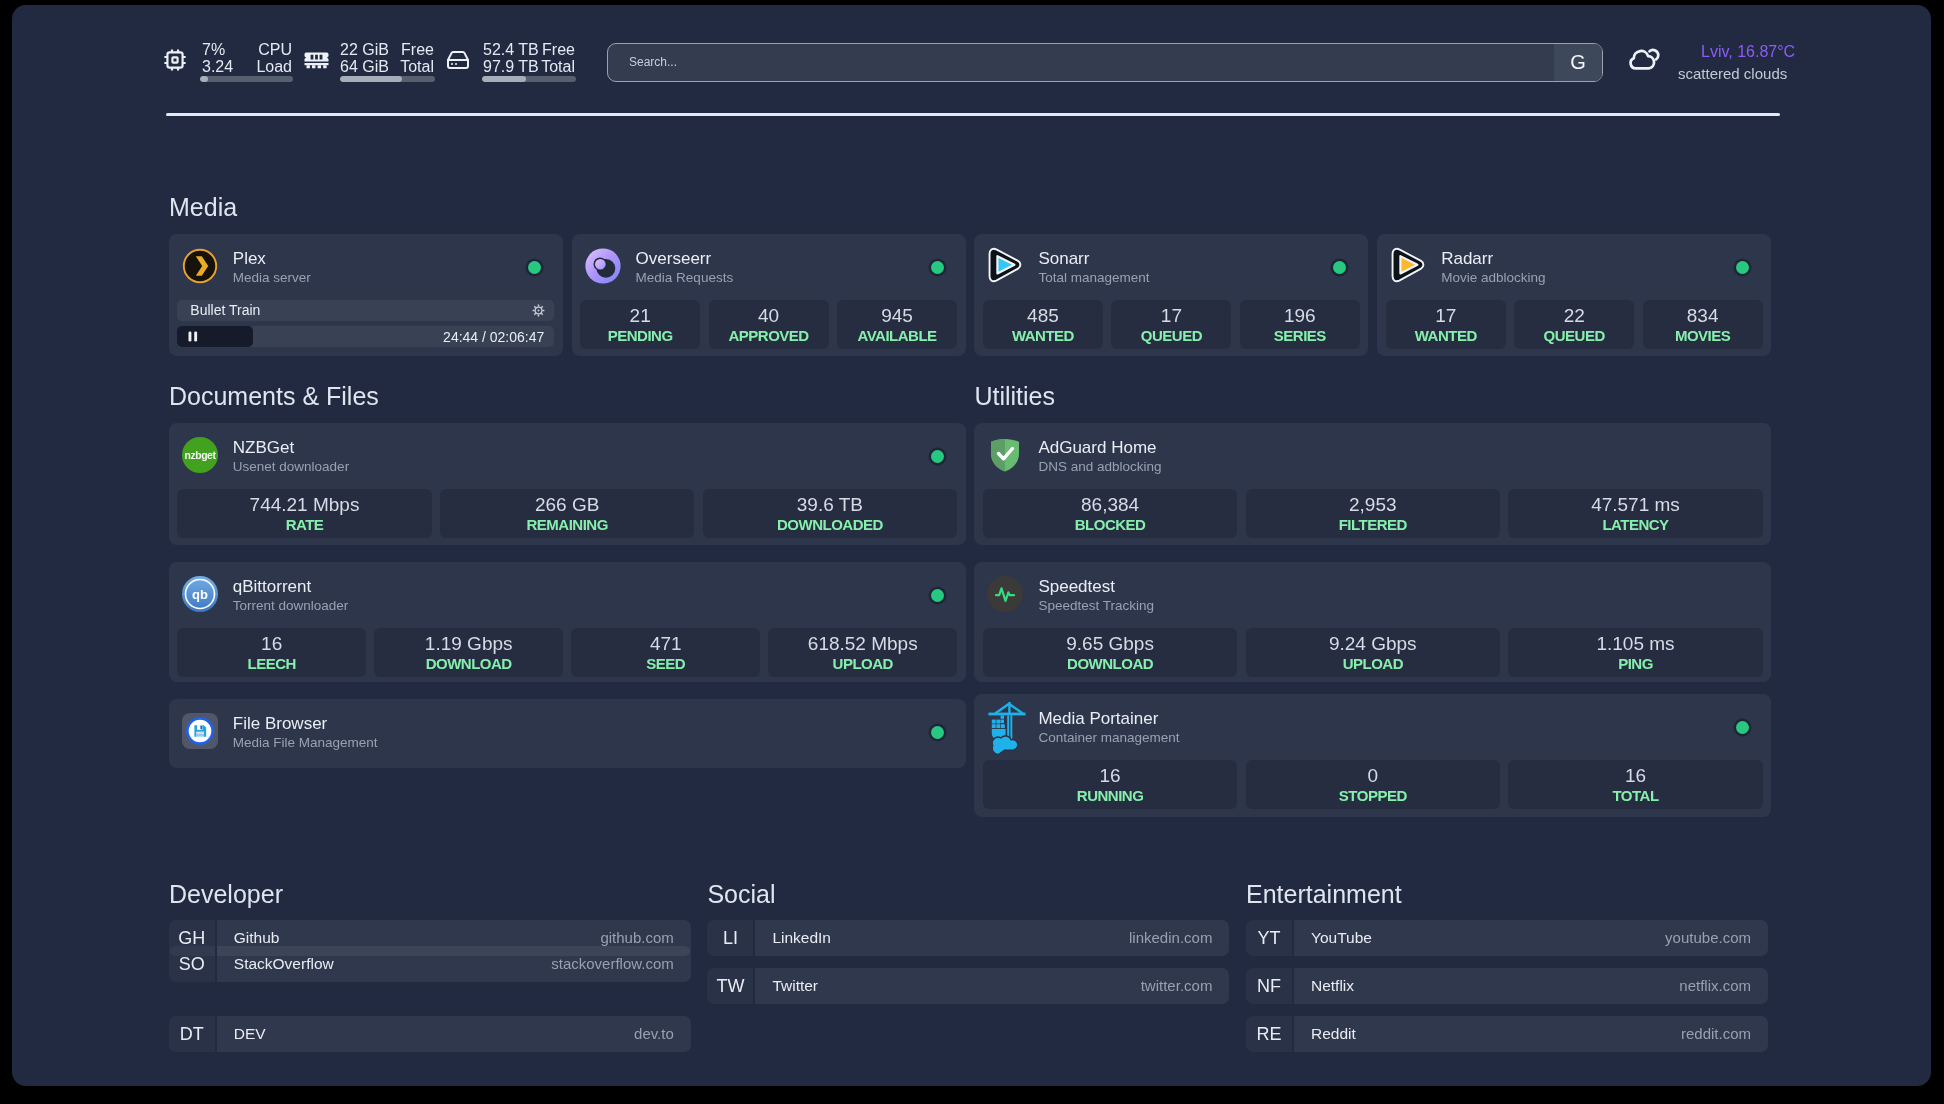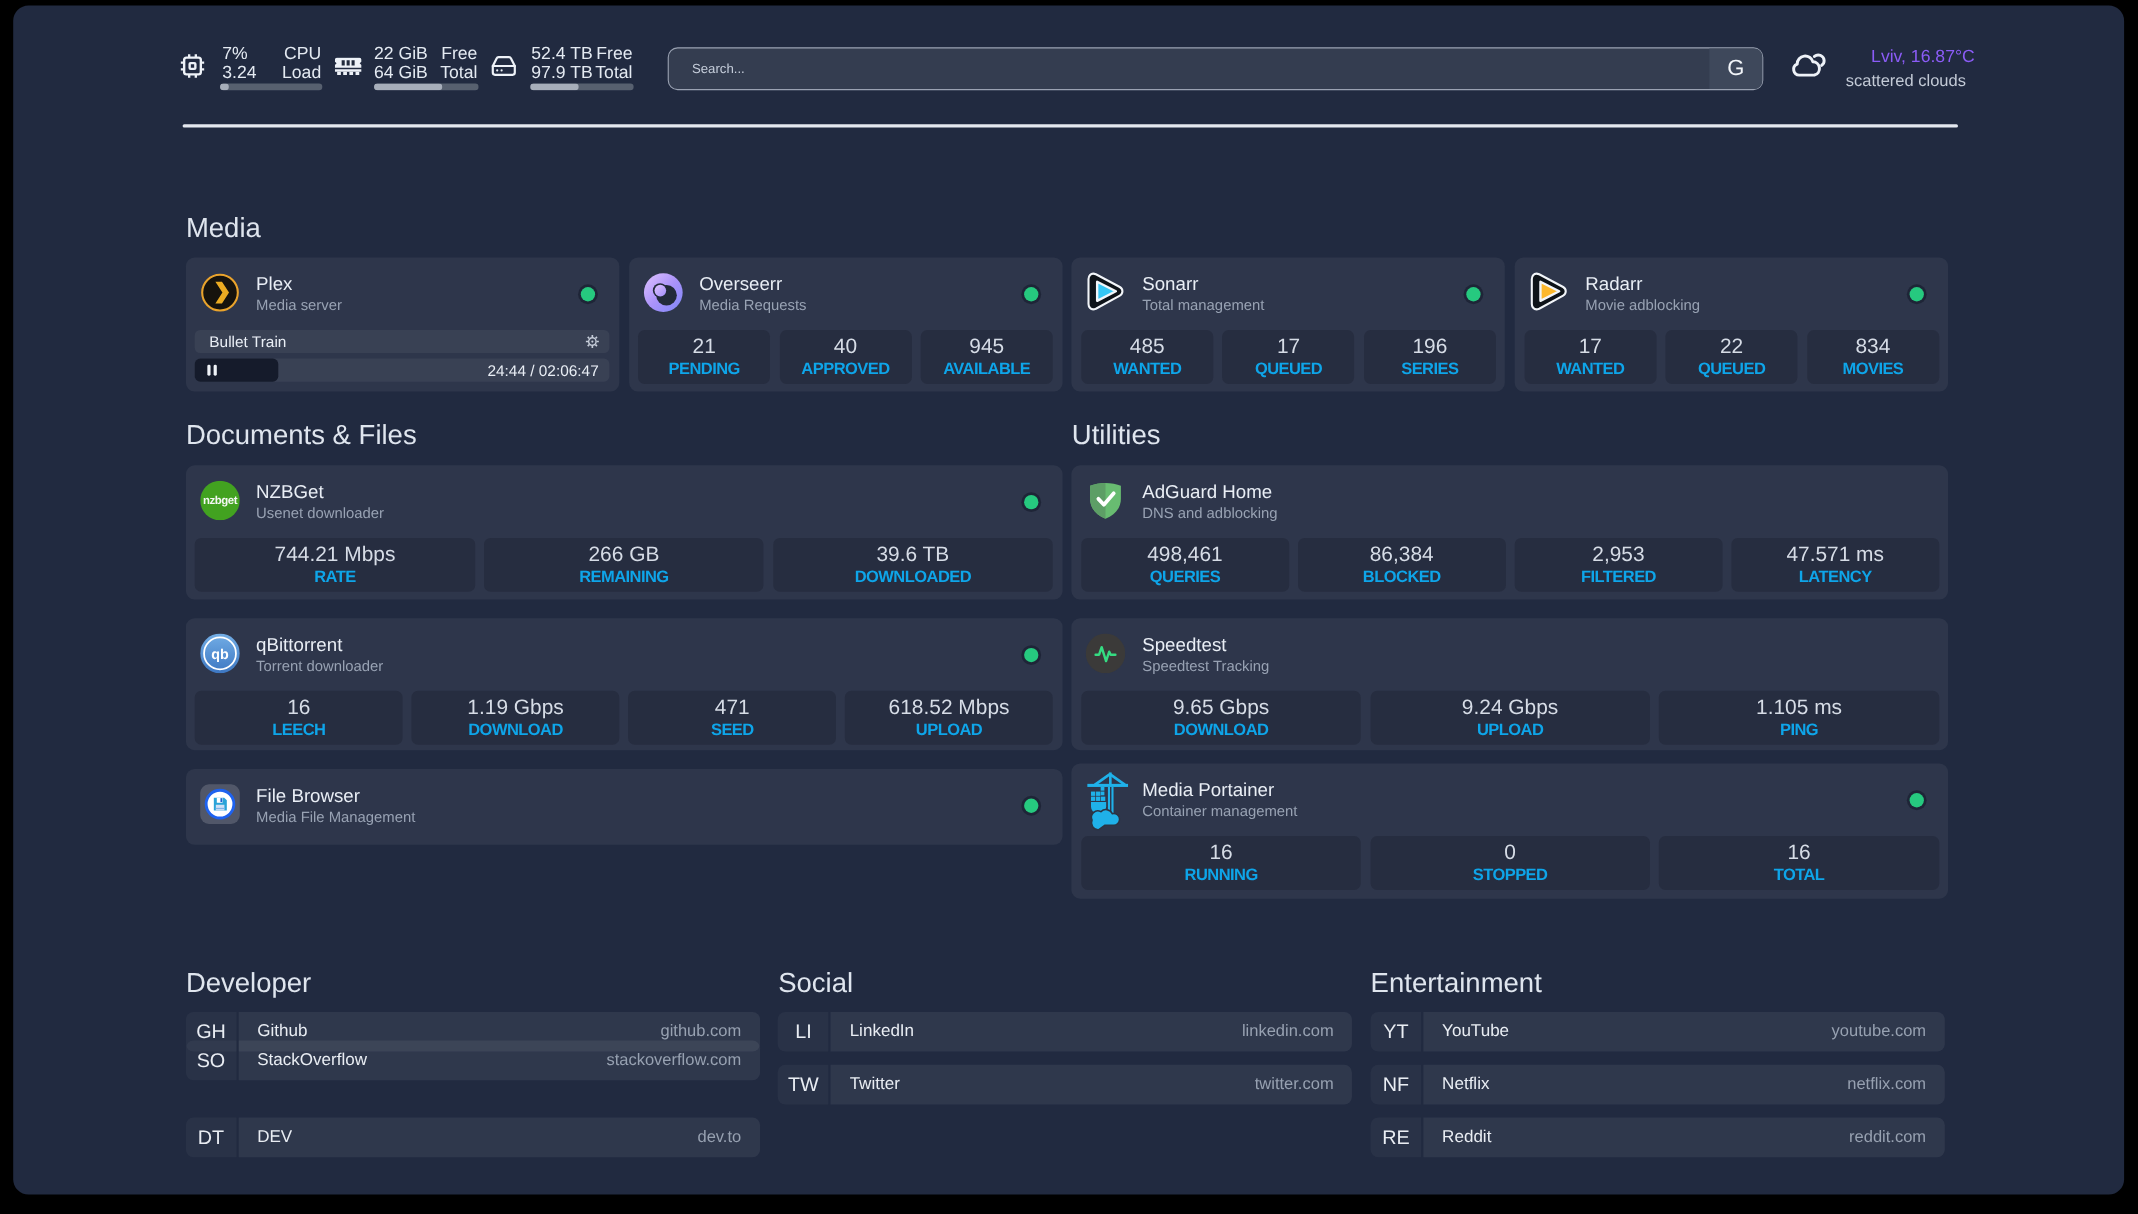--- a/index.html
+++ b/index.html
@@ -38,21 +38,21 @@
   .cicon { position:absolute; left:0; top:0; width:36px; height:36px; }
   .ctitle { position:absolute; left:51px; top:1px; font-size:17px; font-weight:500;
     color:#e9eef5; white-space:nowrap; }
   .cdesc  { position:absolute; left:51px; top:22px; font-size:13.5px; color:#98a2b3; white-space:nowrap; }
   .dot { position:absolute; width:13px; height:13px; border-radius:50%; background:#26c97f;
     right:22px; top:27px; box-shadow:0 0 0 2.5px rgba(18,24,40,0.55); }
   .tiles { position:absolute; left:8.5px; right:8.5px; top:66px; height:49px; display:flex; gap:8.3px; }
   .tile { flex:1; background:rgba(8,12,22,0.2); border-radius:6px; text-align:center;
     padding-top:4px; }
   .tile .v { font-size:19px; color:#d6dce6; line-height:23px; }
-  .tile .l { font-size:15px; font-weight:bold; color:#0ea5e9; line-height:18px; letter-spacing:-0.5px; }
+  .tile .l { font-size:15px; font-weight:bold; color:#86efac; line-height:18px; letter-spacing:-0.5px; }
 
   
   .mrow { position:absolute; left:8.5px; right:8.5px; height:21px;
     background:rgba(255,255,255,0.055); border-radius:5px; }
   .mtitle { position:absolute; left:13px; top:0; line-height:21px; font-size:14px; color:#e9eef5; }
   .mtime { position:absolute; right:10px; top:0; line-height:22px; font-size:14px; color:#e9eef5; }
   .mfill { position:absolute; left:0; top:0; bottom:0; width:76px; background:#151b2b;
     border-radius:5px; }
 
   
@@ -336,24 +336,20 @@
     <div class="chead">
       <svg class="cicon" viewBox="0 0 36 36">
         <path d="M18 2 C13 2 7.5 3.2 4 4.7 V16.5 C4 25 9.5 31.3 18 34.5 C26.5 31.3 32 25 32 16.5 V4.7 C28.5 3.2 23 2 18 2 Z" fill="#68bc71"></path>
         <path d="M18 2 C13 2 7.5 3.2 4 4.7 V16.5 C4 25 9.5 31.3 18 34.5 Z" fill="#5d9e66"></path>
         <path d="M11.5 16.5 L16.5 21.8 L25.5 11.5" fill="none" stroke="#ffffff" stroke-width="3.4" stroke-linecap="round" stroke-linejoin="round"></path>
       </svg>
       <div class="ctitle">AdGuard Home</div>
       <div class="cdesc">DNS and adblocking</div>
     </div>
     <div class="tiles">
-      <div class="tile">
-          <div class="v">498,461</div>
-          <div class="l">QUERIES</div>
-        </div>
       <div class="tile">
           <div class="v">86,384</div>
           <div class="l">BLOCKED</div>
         </div>
       <div class="tile">
           <div class="v">2,953</div>
           <div class="l">FILTERED</div>
         </div>
       <div class="tile">
           <div class="v">47.571 ms</div>

